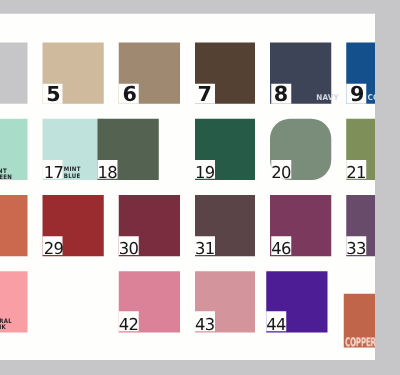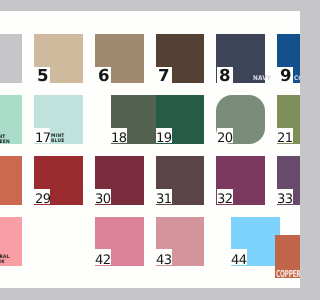--- a/index.html
+++ b/index.html
@@ -89,21 +89,21 @@
         <div class="cname" style="color: rgb(35, 40, 42); left: 18px; bottom: -1.2px;">MINT
 GREEN</div>
       </div>
       <div class="swatch" style="left: 34.2px; top: 83.97px; background: rgb(191, 227, 220);">
         <div class="tag two">
           <span>17</span>
         </div>
         <div class="cname" style="color: rgb(35, 40, 42);">MINT
 BLUE</div>
       </div>
-      <div class="swatch" style="left: 111px; top: 83.97px; background: rgb(84, 99, 81);">
+      <div class="swatch" style="left: 78px; top: 83.97px; background: rgb(84, 99, 81);">
         <div class="tag two">
           <span>18</span>
         </div>
       </div>
       <div class="swatch" style="left: 155.6px; top: 83.97px; background: rgb(38, 91, 72);">
         <div class="tag two">
           <span>19</span>
         </div>
       </div>
       <div class="swatch" style="left: 216.3px; top: 83.97px; background: rgb(122, 140, 122); border-radius: 16px;">
@@ -127,21 +127,21 @@
           <span>30</span>
         </div>
       </div>
       <div class="swatch" style="left: 155.6px; top: 144.84px; background: rgb(91, 68, 72);">
         <div class="tag two">
           <span>31</span>
         </div>
       </div>
       <div class="swatch" style="left: 216.3px; top: 144.84px; background: rgb(122, 57, 93);">
         <div class="tag two">
-          <span>32</span>
+          <span>46</span>
         </div>
       </div>
       <div class="swatch" style="left: 277px; top: 144.84px; background: rgb(104, 74, 107);">
         <div class="tag two">
           <span>33</span>
         </div>
       </div>
       <div class="swatch" style="left: -26.5px; top: 205.71px; background: rgb(250, 158, 165);">
         <div class="cname" style="color: rgb(42, 34, 36); left: 18.3px; bottom: 1.1px;">CORAL
 PINK</div>
@@ -149,21 +149,21 @@
       <div class="swatch" style="left: 94.9px; top: 205.71px; background: rgb(219, 130, 152);">
         <div class="tag two">
           <span>42</span>
         </div>
       </div>
       <div class="swatch" style="left: 155.6px; top: 205.71px; background: rgb(212, 148, 155);">
         <div class="tag two">
           <span>43</span>
         </div>
       </div>
-      <div class="swatch" style="left: 231px; top: 205.71px; background: #7dd3fc;">
+      <div class="swatch" style="left: 213px; top: 205.71px; background: #4c1d95;">
         <div class="tag two">
           <span>44</span>
         </div>
       </div>
       <div class="swatch" style="left: 275px; top: 224px; width: 30px; height: 43px; background: rgb(192, 100, 74);">
         <div class="cname" style="color: rgb(251, 224, 212); font-size: 9.7px; line-height: 9.7px; letter-spacing: -0.35px; transform: scaleX(0.66); transform-origin: left bottom; left: 1.4px; bottom: -1.7px;">COPPER</div>
       </div>
     </div>
   <div id="letterbox-bottom"></div>
 </div>

